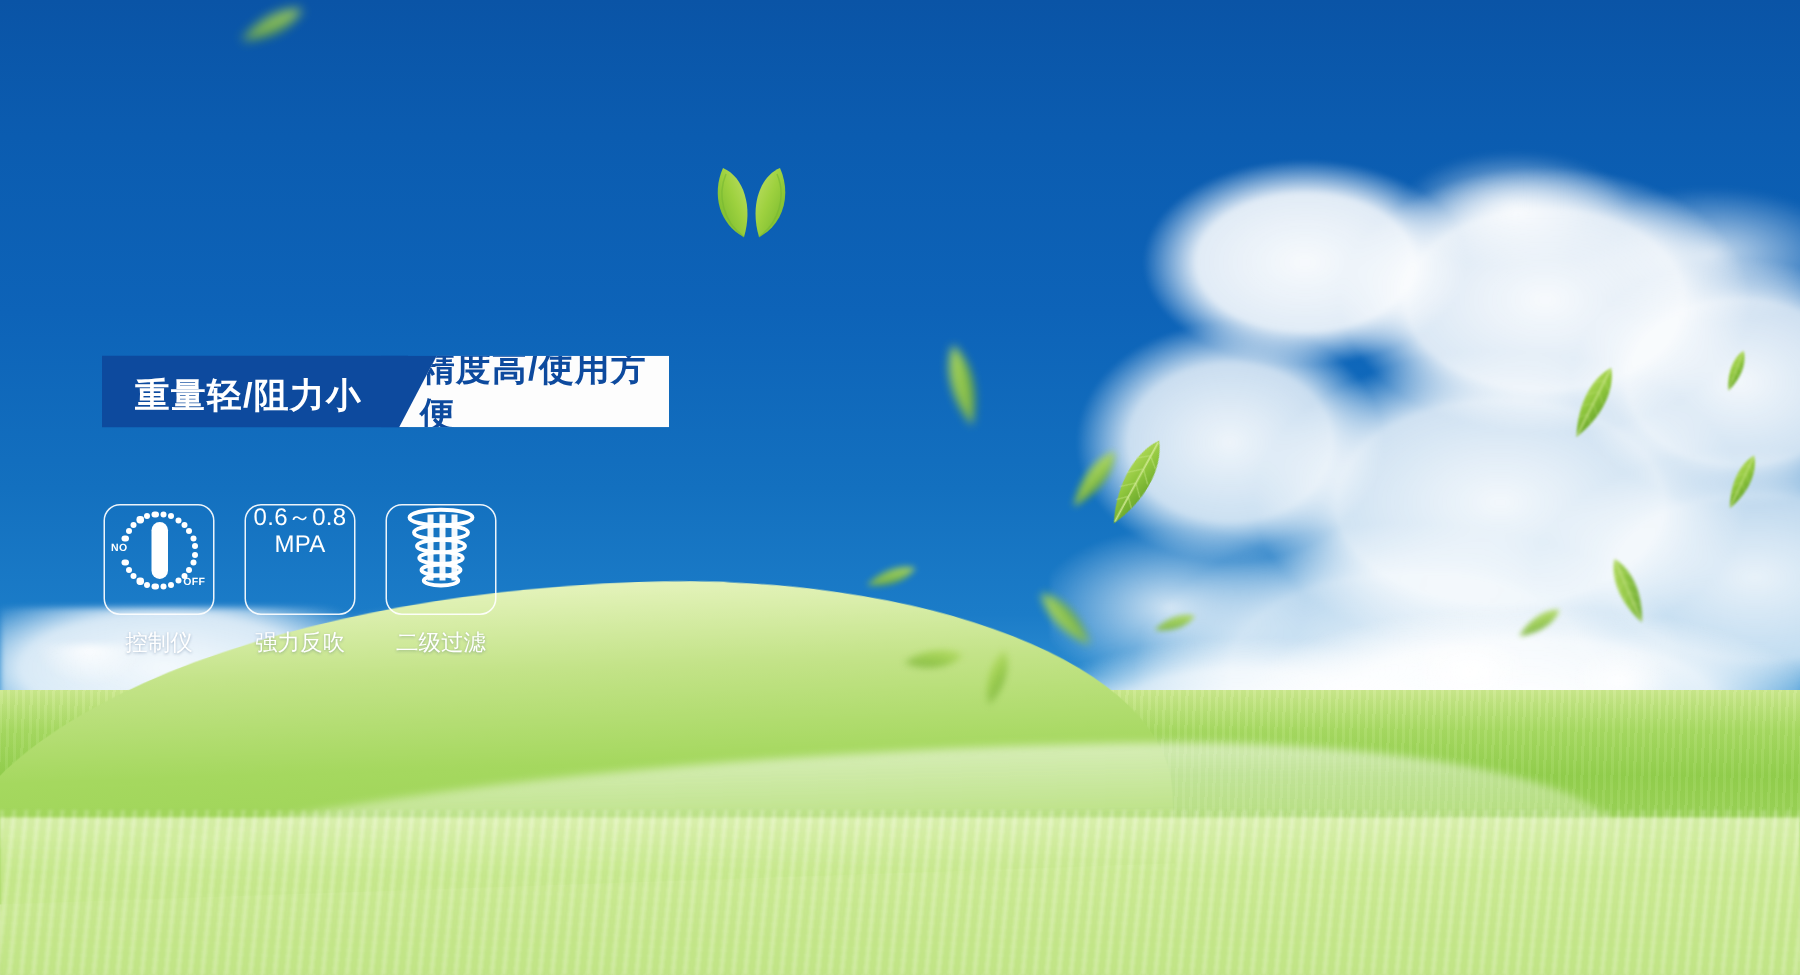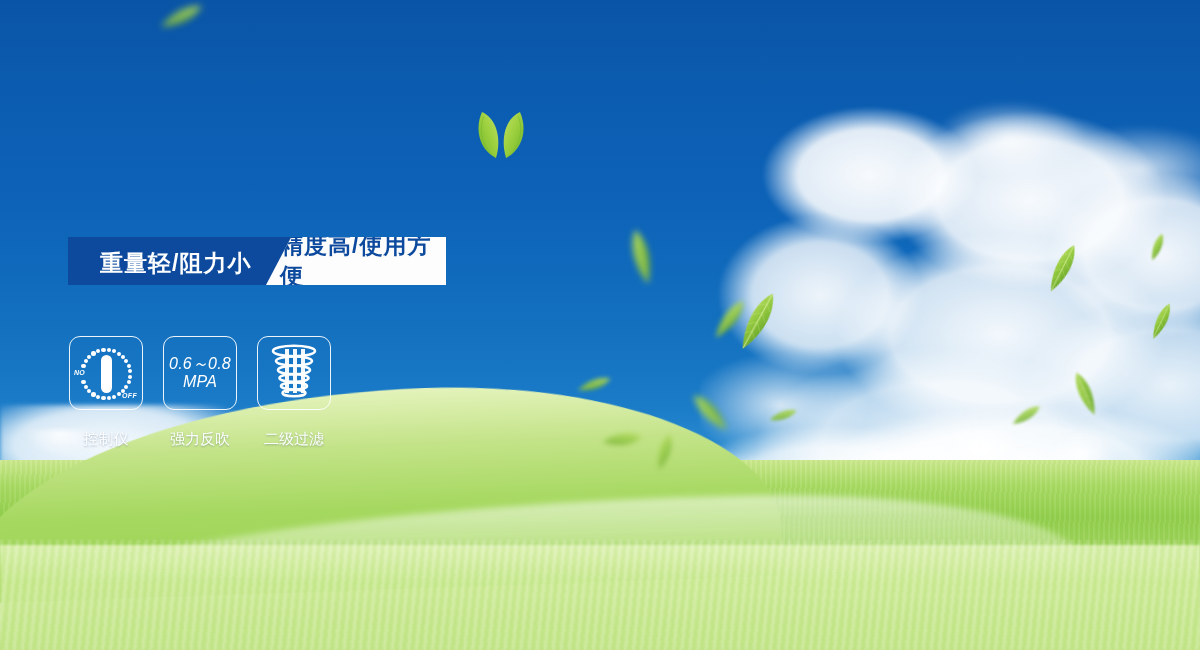--- a/index.html
+++ b/index.html
@@ -143,46 +143,45 @@
     clip-path:polygon(0 0,100% 0,38% 100%,0 100%);
   }
   .subbar-right{
     position:absolute;left:198px;top:0;right:16px;height:48px;
     background:#fdfdfd;
     clip-path:polygon(14% 0,100% 0,100% 100%,0 100%);
     display:flex;align-items:center;justify-content:center;
   }
   .subbar-left-text{
     color:#ffffff;font-size:23px;letter-spacing:1px;font-weight:700;
-    position:relative;z-index:3;margin-left:10px;
+    position:relative;z-index:3;margin-left:0;
   }
   .subbar-right-text{
     color:#0d4a9e;font-size:23px;letter-spacing:1px;font-weight:700;
     margin-left:14px;
   }
 
   .features{
     position:absolute;left:68px;top:336px;
     display:flex;gap:18px;
   }
   .feature{width:76px;display:flex;flex-direction:column;align-items:center;}
   .feature-box{
     width:74px;height:74px;box-sizing:border-box;
     border:1.6px solid rgba(255,255,255,.92);
     border-radius:11px;
-    display:flex;align-items:center;justify-content:center;
+    display:flex;justify-content:center;
     position:relative;
-    font-style:italic;
   }
   .feature-text{
     color:#ffffff;text-align:center;line-height:1.12;
     font-size:16px;letter-spacing:.2px;font-weight:400;
   }
   .feature-label{
-    margin-top:20px;color:#ffffff;font-size:15px;white-space:nowrap;
+    margin-top:9px;color:#ffffff;font-size:15px;white-space:nowrap;
     text-shadow:0 1px 2px rgba(0,40,90,.3);
   }
   .air-caption{
     position:absolute;bottom:6px;left:0;right:0;text-align:center;
     color:#ffffff;font-size:12px;letter-spacing:.4px;
   }
 
   .dial{position:relative;width:60px;height:58px;}
   .dial-dot{position:absolute;width:4.2px;height:4.2px;border-radius:50%;background:#fff;}
   .dial-needle{

